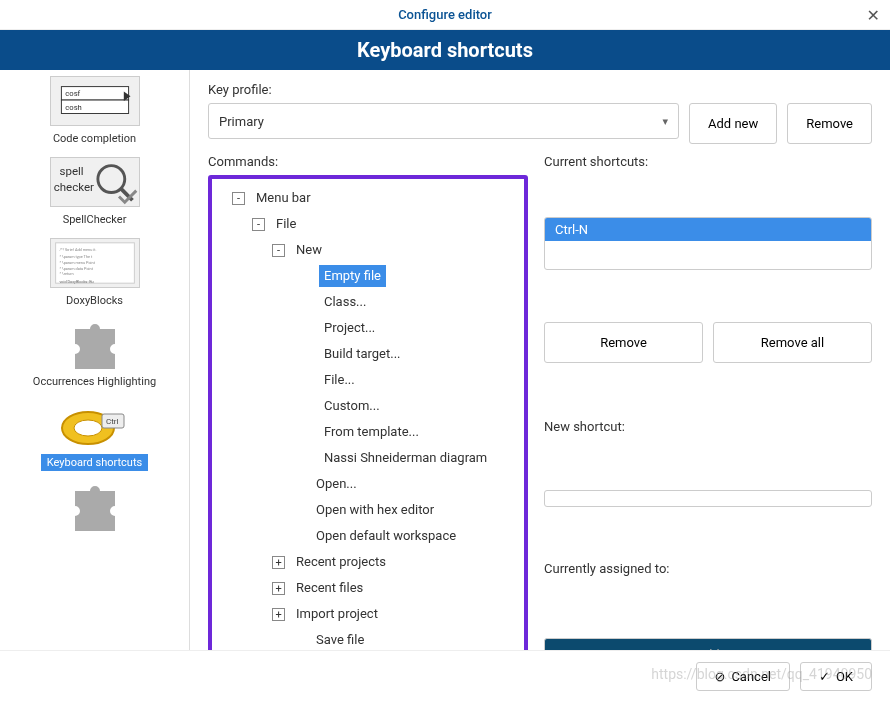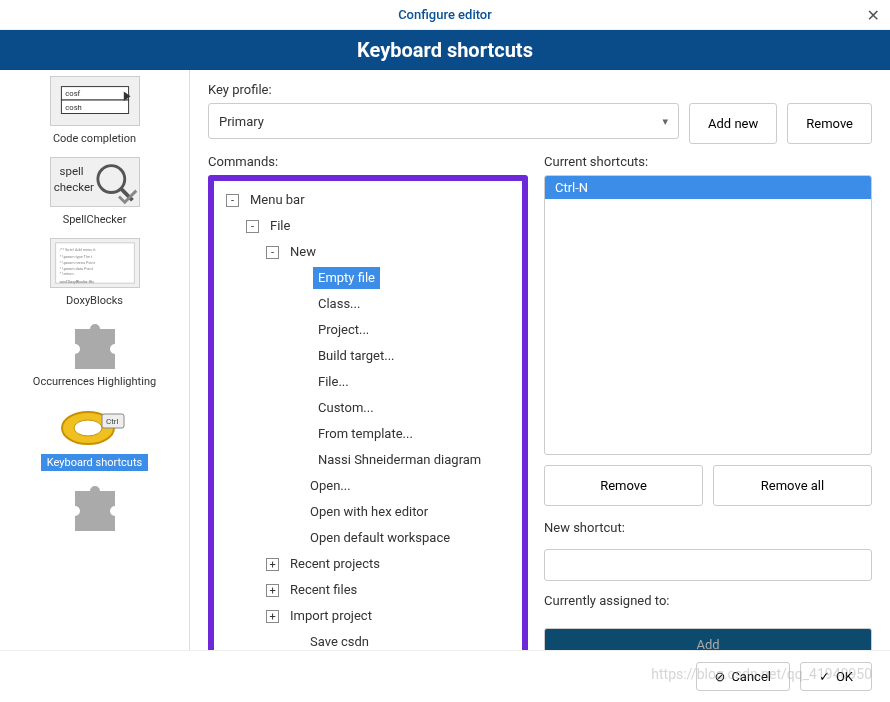--- a/index.html
+++ b/index.html
@@ -17,23 +17,23 @@
 .side-item.selected .label { background: #3b8de8; color: #fff; }
 .content { flex: 1; padding: 12px 18px 0 18px; display: flex; flex-direction: column; }
 .profile-row { margin-bottom: 10px; }
 .profile-row .lbl { margin-bottom: 6px; }
 .profile-controls { display: flex; gap: 10px; }
 .profile-controls .select { flex: 1; border: 1px solid #ccc; border-radius: 3px; height: 36px; display: flex; align-items: center; padding: 0 10px; position: relative; }
 .profile-controls .select .chev { position: absolute; right: 10px; color: #666; font-size: 11px; }
 .btn { border: 1px solid #ccc; border-radius: 3px; background: #fff; padding: 12px 18px; font-size: 13px; cursor: pointer; }
 .columns { display: flex; gap: 16px; flex: 1; overflow: hidden; }
 .col-left { width: 320px; display: flex; flex-direction: column; }
-.col-right { flex: 1; display: flex; flex-direction: column; }
+.col-right { flex: 1; display: flex; flex-direction: column; gap: 42px; }
 .col-label { margin-bottom: 6px; }
-.tree-wrap { flex: 1; border: 6px solid #6d28d9; border-radius: 3px; overflow-y: auto; padding: 6px 4px; position: relative; }
+.tree-wrap { flex: 1; border: 4px solid #6d28d9; border-radius: 3px; overflow-y: auto; padding: 6px 12px; position: relative; }
 .tree-wrap::-webkit-scrollbar, .shortcut-list::-webkit-scrollbar { width: 10px; }
 .tree-wrap::-webkit-scrollbar-thumb { background: #bbb; border-radius: 5px; }
 .tree-node { padding: 2px 0 2px 0; line-height: 20px; white-space: nowrap; }
 .tree-node .exp { display: inline-block; width: 13px; height: 13px; border: 1px solid #888; text-align: center; line-height: 11px; font-size: 11px; margin-right: 6px; vertical-align: middle; cursor: pointer; background: #fff; }
 .tree-node .exp.none { border: none; }
 .tree-node .nodelabel { display: inline-block; padding: 1px 5px; vertical-align: middle; cursor: pointer; }
 .tree-node.selected .nodelabel { background: #3b8de8; color: #fff; }
 .ind0 { padding-left: 8px; } .ind1 { padding-left: 28px; } .ind2 { padding-left: 48px; } .ind3 { padding-left: 68px; } .ind4 { padding-left: 76px; }
 .shortcut-list { border: 1px solid #ccc; border-radius: 3px; height: 280px; overflow-y: auto; }
 .shortcut-item { padding: 4px 10px; cursor: pointer; }
@@ -155,21 +155,21 @@
             <div class="tree-node ind4"><span class="exp none"></span><span class="nodelabel">File...</span></div>
             <div class="tree-node ind4"><span class="exp none"></span><span class="nodelabel">Custom...</span></div>
             <div class="tree-node ind4"><span class="exp none"></span><span class="nodelabel">From template...</span></div>
             <div class="tree-node ind4"><span class="exp none"></span><span class="nodelabel">Nassi Shneiderman diagram</span></div>
             <div class="tree-node ind3"><span class="exp none"></span><span class="nodelabel">Open...</span></div>
             <div class="tree-node ind3"><span class="exp none"></span><span class="nodelabel">Open with hex editor</span></div>
             <div class="tree-node ind3"><span class="exp none"></span><span class="nodelabel">Open default workspace</span></div>
             <div class="tree-node ind2"><span class="exp">+</span><span class="nodelabel">Recent projects</span></div>
             <div class="tree-node ind2"><span class="exp">+</span><span class="nodelabel">Recent files</span></div>
             <div class="tree-node ind2"><span class="exp">+</span><span class="nodelabel">Import project</span></div>
-            <div class="tree-node ind3"><span class="exp none"></span><span class="nodelabel">Save csdn</span></div>
+            <div class="tree-node ind3"><span class="exp none"></span><span class="nodelabel">Save file</span></div>
             <div class="tree-node ind3"><span class="exp none"></span><span class="nodelabel">Save file as...</span></div>
             <div class="tree-node ind3"></div>
           </div>
       </div>
       <div class="col-right">
         <div class="col-label">Current shortcuts:</div>
         <div class="shortcut-list">
           <div class="shortcut-item selected">
             <span>Ctrl-N</span>
           </div>

